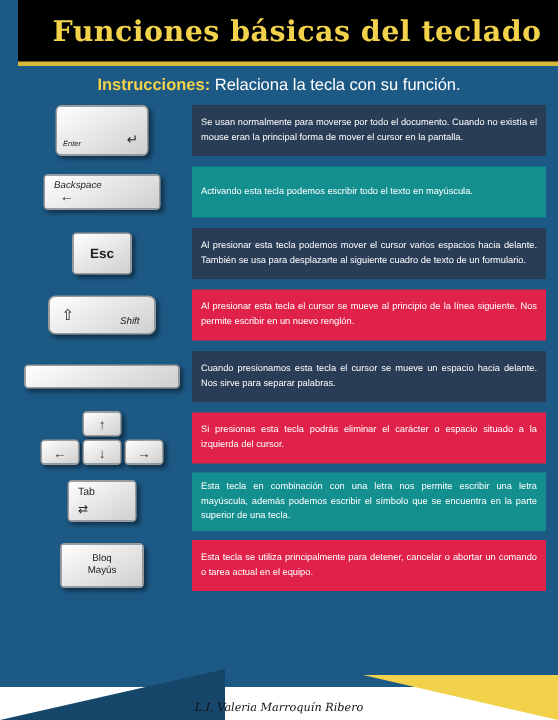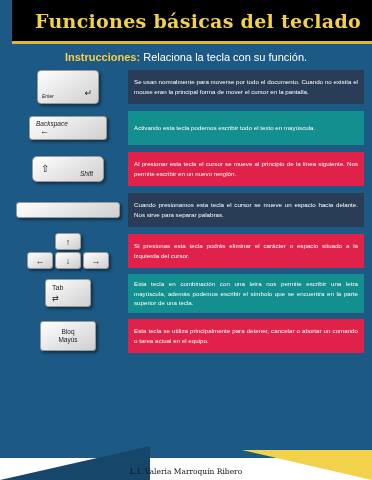--- a/index.html
+++ b/index.html
@@ -143,20 +143,21 @@
     width:0; height:0;
     border-style:solid;
     border-width:0 130px 30px 0;
     border-color:transparent #f2d14b transparent transparent;
   }
   .footer .author {
     position:absolute;
     left:0; right:0; bottom:4px;
     text-align:center;
     font-family:"DejaVu Serif", serif;
+    font-style:italic;
     font-size:7.5px;
     color:#111;
   }
 </style>
 </head>
 <body>
 
 <div class="header">
   <div class="header-title">Funciones básicas del teclado</div>
 </div>
@@ -180,20 +181,28 @@
   <div class="row">
     <div class="key-cell">
       <div class="key key-backspace">
         <span class="lbl">Backspace</span>
         <span class="arrow">←</span>
       </div>
     </div>
     <div class="desc" style="background:#148f8f">Activando esta tecla podemos escribir todo el texto en mayúscula.</div>
   </div>
 
+  <div class="row">
+    <div class="key-cell">
+      <div class="key key-esc">
+        <span>Esc</span>
+      </div>
+    </div>
+    <div class="desc" style="background:#2a3d57">Al presionar esta tecla podemos mover el cursor varios espacios hacia delante. También se usa para desplazarte al siguiente cuadro de texto de un formulario.</div>
+  </div>
 
   <div class="row">
     <div class="key-cell">
       <div class="key key-shift">
         <span class="arrow">⇧</span>
         <span class="lbl">Shift</span>
       </div>
     </div>
     <div class="desc" style="background:#e0224a">Al presionar esta tecla el cursor se mueve al principio de la línea siguiente. Nos permite escribir en un nuevo renglón.</div>
   </div>

